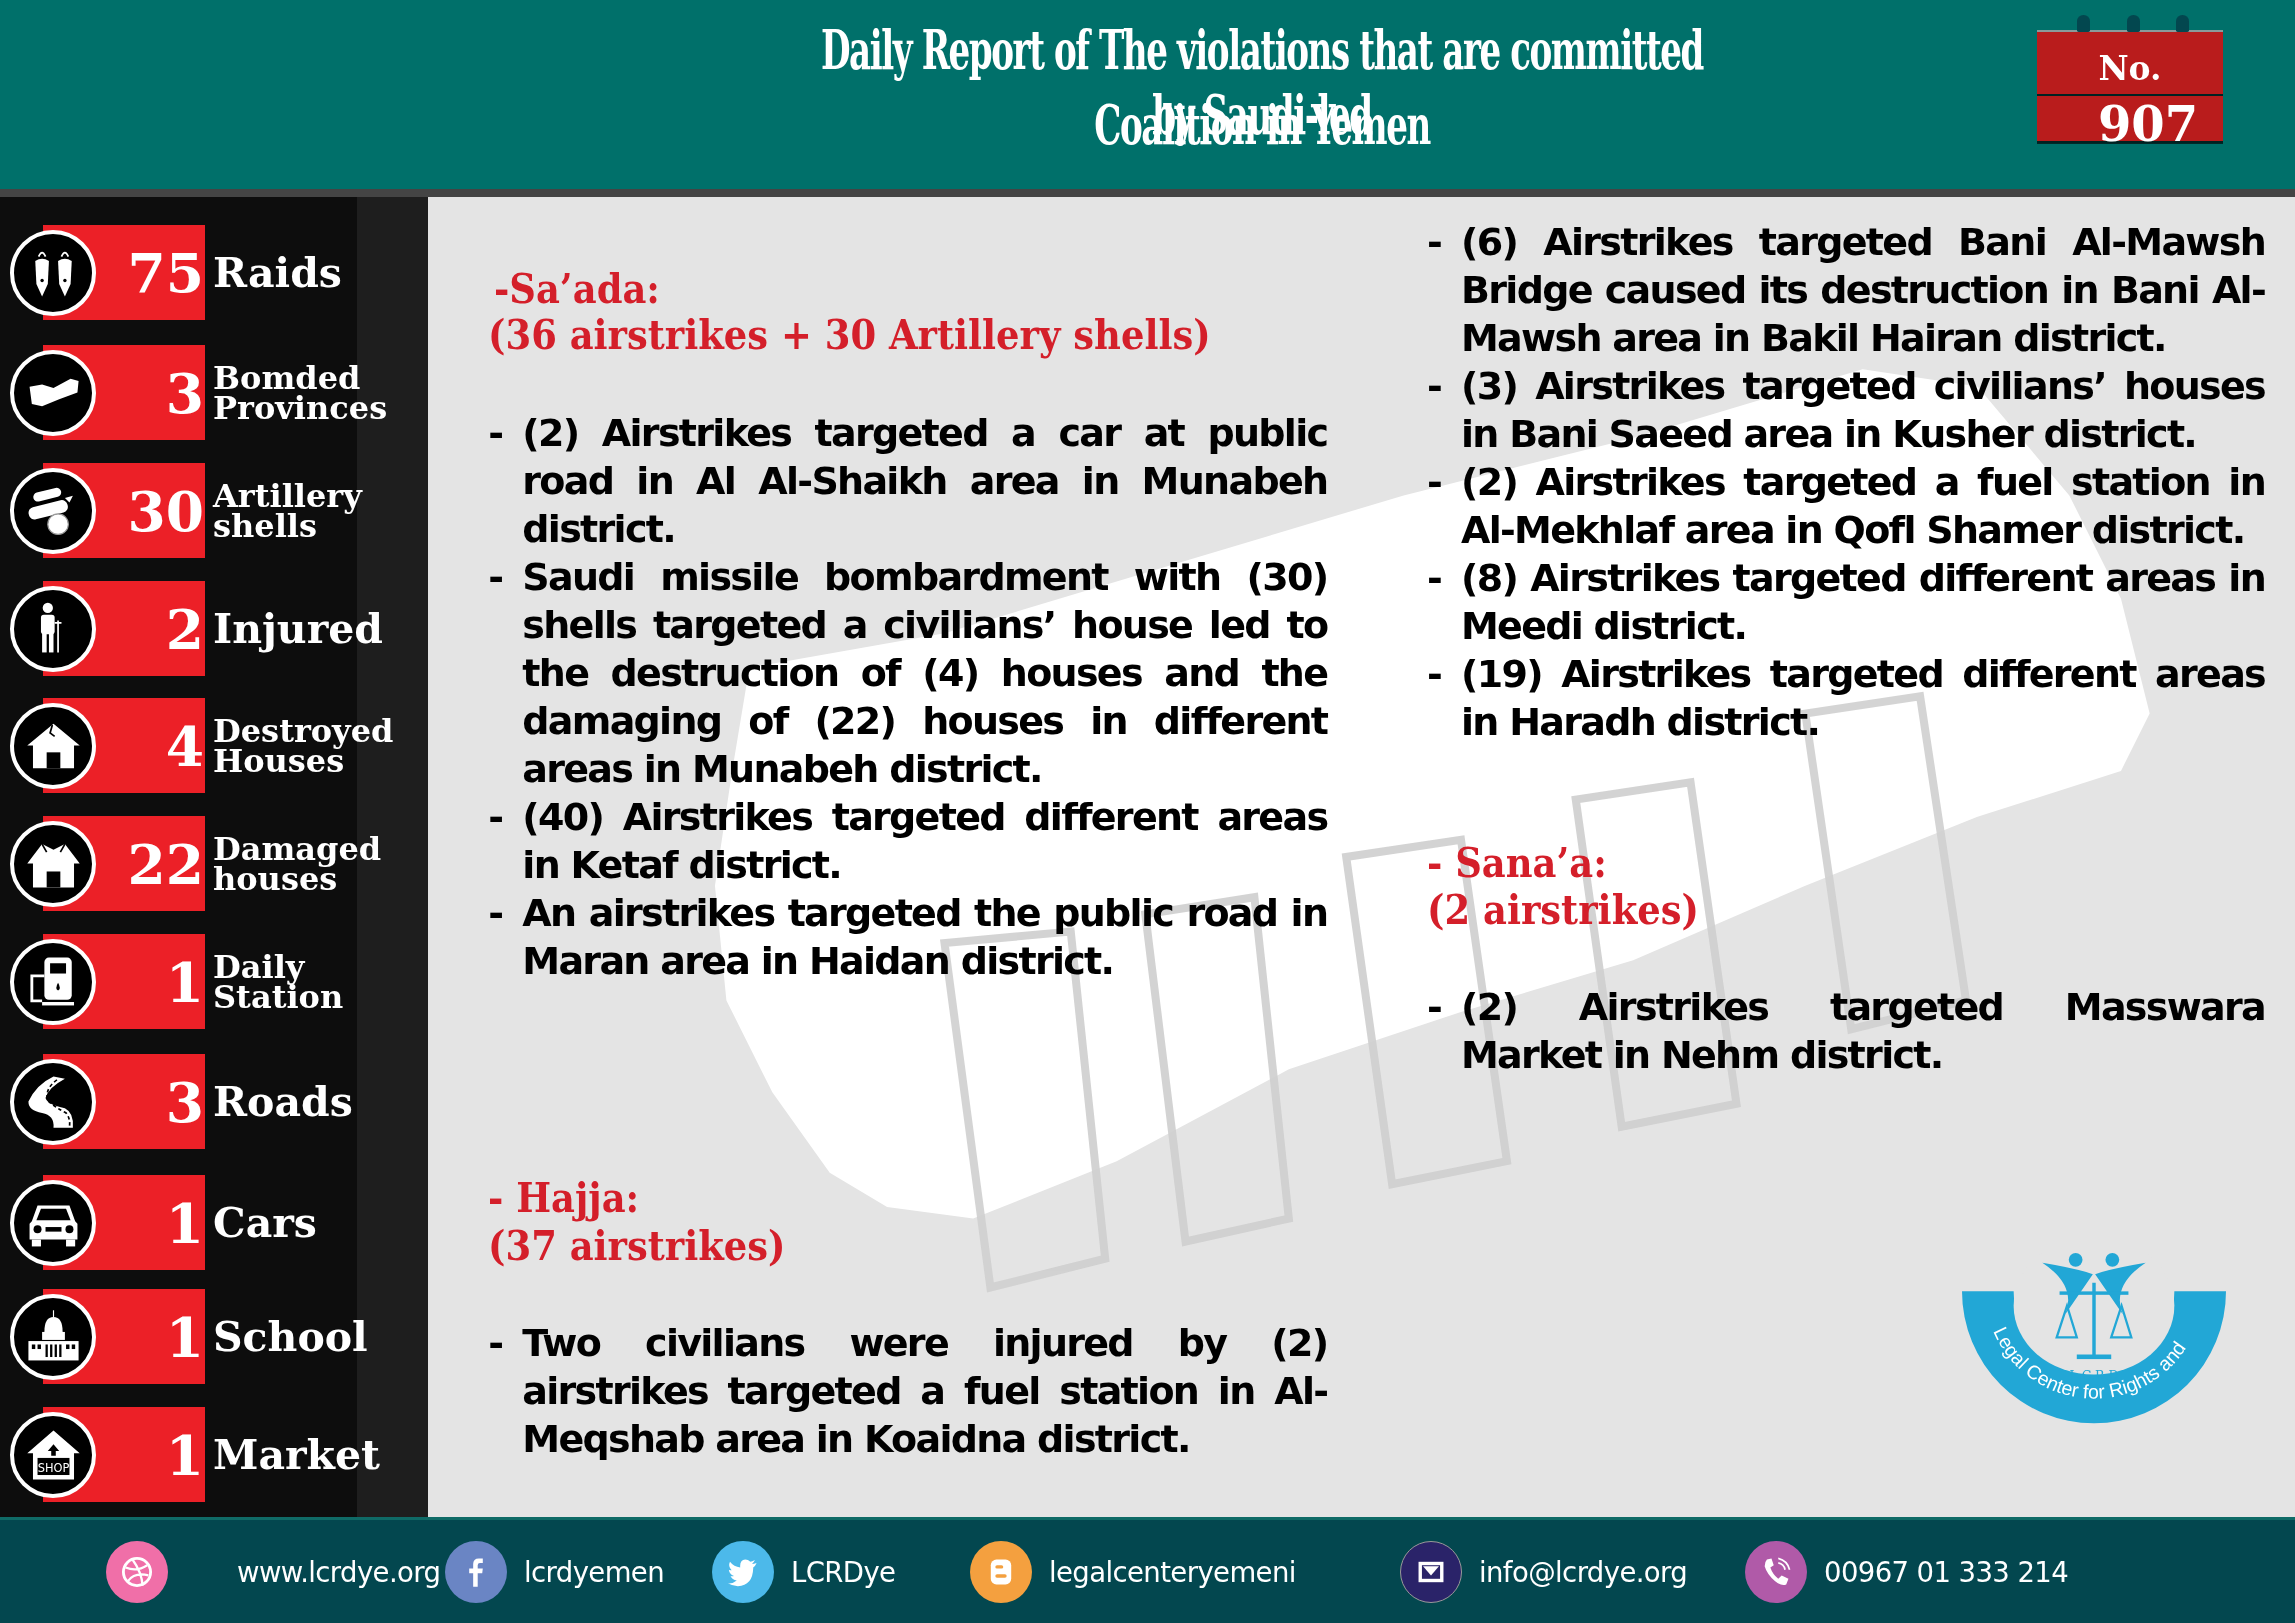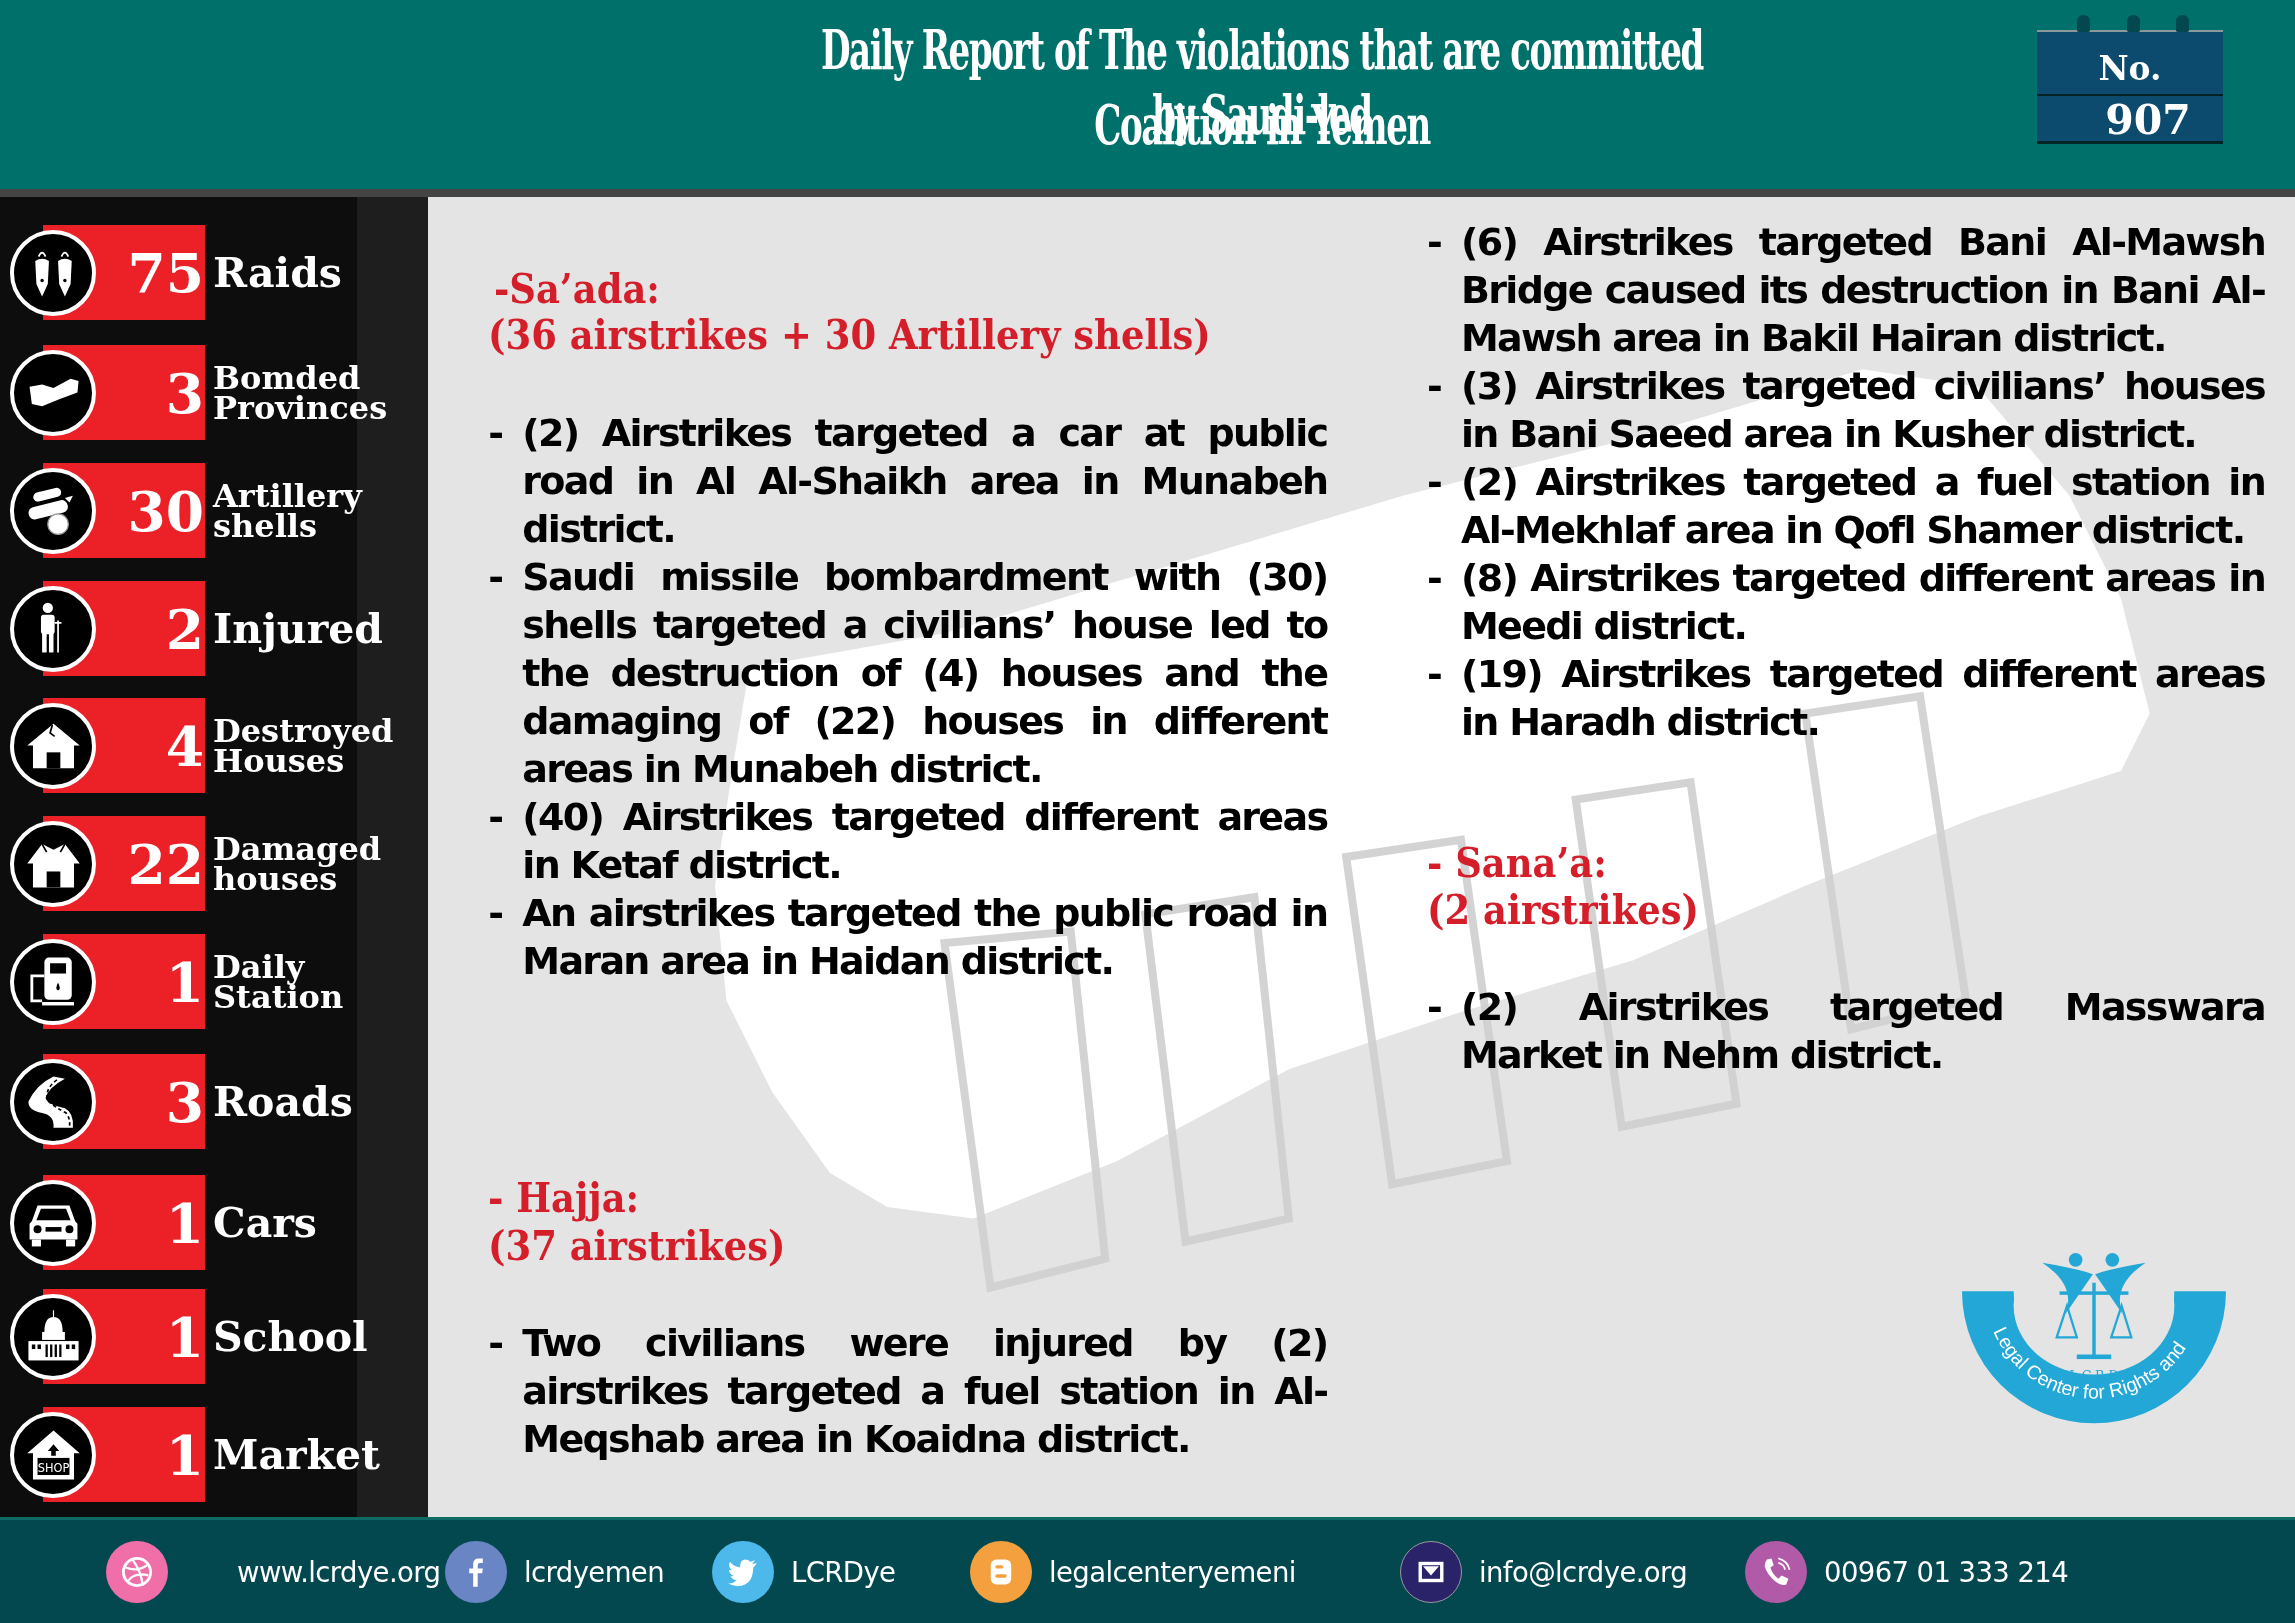--- a/index.html
+++ b/index.html
@@ -8,25 +8,25 @@
 
   
   .header { position: absolute; left: 0; top: 0; width: 2295px; height: 189px; background: #00706a; }
   .header-bar { position: absolute; left: 0; top: 189px; width: 2295px; height: 8px; background: #444; }
   .date-card { position: absolute; left: 46px; top: 48px; width: 436px; height: 109px; background: #11454a; border-top: 2.9px solid #7a9a9c; box-shadow: 0 3.4px 0 #022; }
   .ring { position: absolute; top: 30px; width: 12.6px; height: 44px; border-radius: 6.3px; background: #d2ccbf; border: 3.4px solid #1d1d1d; }
   .date-text { position: absolute; left: 0; right: 0; top: 84px; text-align: center; color: #fff; font-family: "DejaVu Serif", serif; font-weight: bold; font-size: 36px; letter-spacing: -1.1px; transform: scaleX(0.85); }
   .title { position: absolute; left: 516px; width: 1492px; text-align: center; color: #fff; font-family: "DejaVu Serif", serif; font-weight: bold; font-size: 55px; letter-spacing: -2.3px; }
   .title.l1 { top: 17px; transform: scaleX(0.62); }
   .title.l2 { top: 92px; transform: scaleX(0.62); }
-  .no-card { position: absolute; left: 2037px; top: 30px; width: 186px; height: 111px; background: #0c4a6e; border-top: 2.9px solid #8a9a9a; box-shadow: 0 2.9px 0 #022; }
+  .no-card { position: absolute; left: 2037px; top: 30px; width: 186px; height: 111px; background: #b91c1c; border-top: 2.9px solid #8a9a9a; box-shadow: 0 2.9px 0 #022; }
   .no-pin { position: absolute; top: -17px; width: 12.6px; height: 17px; border-radius: 6.3px 6.3px 1.7px 1.7px; background: #03474f; }
   .no-divider { position: absolute; left: 0; right: 0; top: 62px; height: 2.3px; background: #022; }
   .no-label { position: absolute; left: 0; right: 0; top: 17px; text-align: center; color: #fff; font-family: "DejaVu Serif", serif; font-weight: bold; font-size: 33px; }
-  .no-value { position: absolute; left: 0; right: 0; top: 64px; text-align: center; color: #fff; font-family: "DejaVu Serif", serif; font-weight: bold; font-size: 41px; padding-left: 36px; }
+  .no-value { position: absolute; left: 0; right: 0; top: 64px; text-align: center; color: #fff; font-family: "DejaVu Serif", serif; font-weight: bold; font-size: 48px; padding-left: 36px; }
 
   
   .sidebar { position: absolute; left: 0; top: 197px; width: 428px; height: 1320px; background: #0d0d0d; }
   .sidebar-edge { position: absolute; left: 357px; top: 197px; width: 71px; height: 1320px; background: #1e1e1e; }
   .stat { position: absolute; left: 0; width: 428px; height: 95px; }
   .stat-red { position: absolute; left: 43px; top: 0; width: 99px; height: 100%; background: #ec2027; }
   .stat-circle { position: absolute; left: 10.3px; top: 50%; width: 86px; height: 86px; margin-top: -43px; border-radius: 50%; border: 4.6px solid #fff; background: #000; display: flex; align-items: center; justify-content: center; }
   .stat-circle svg { width: 57px; height: 57px; }
   .stat-value { position: absolute; left: 98px; width: 106px; top: 50%; transform: translateY(-50%); text-align: right; color: #fff; font-family: "DejaVu Serif", serif; font-weight: bold; font-size: 55px; line-height: 1; }
   .stat-label { position: absolute; left: 213px; top: 50%; transform: translateY(-50%); color: #fff; font-family: "DejaVu Serif", serif; font-weight: bold; font-size: 41px; line-height: 1; }

